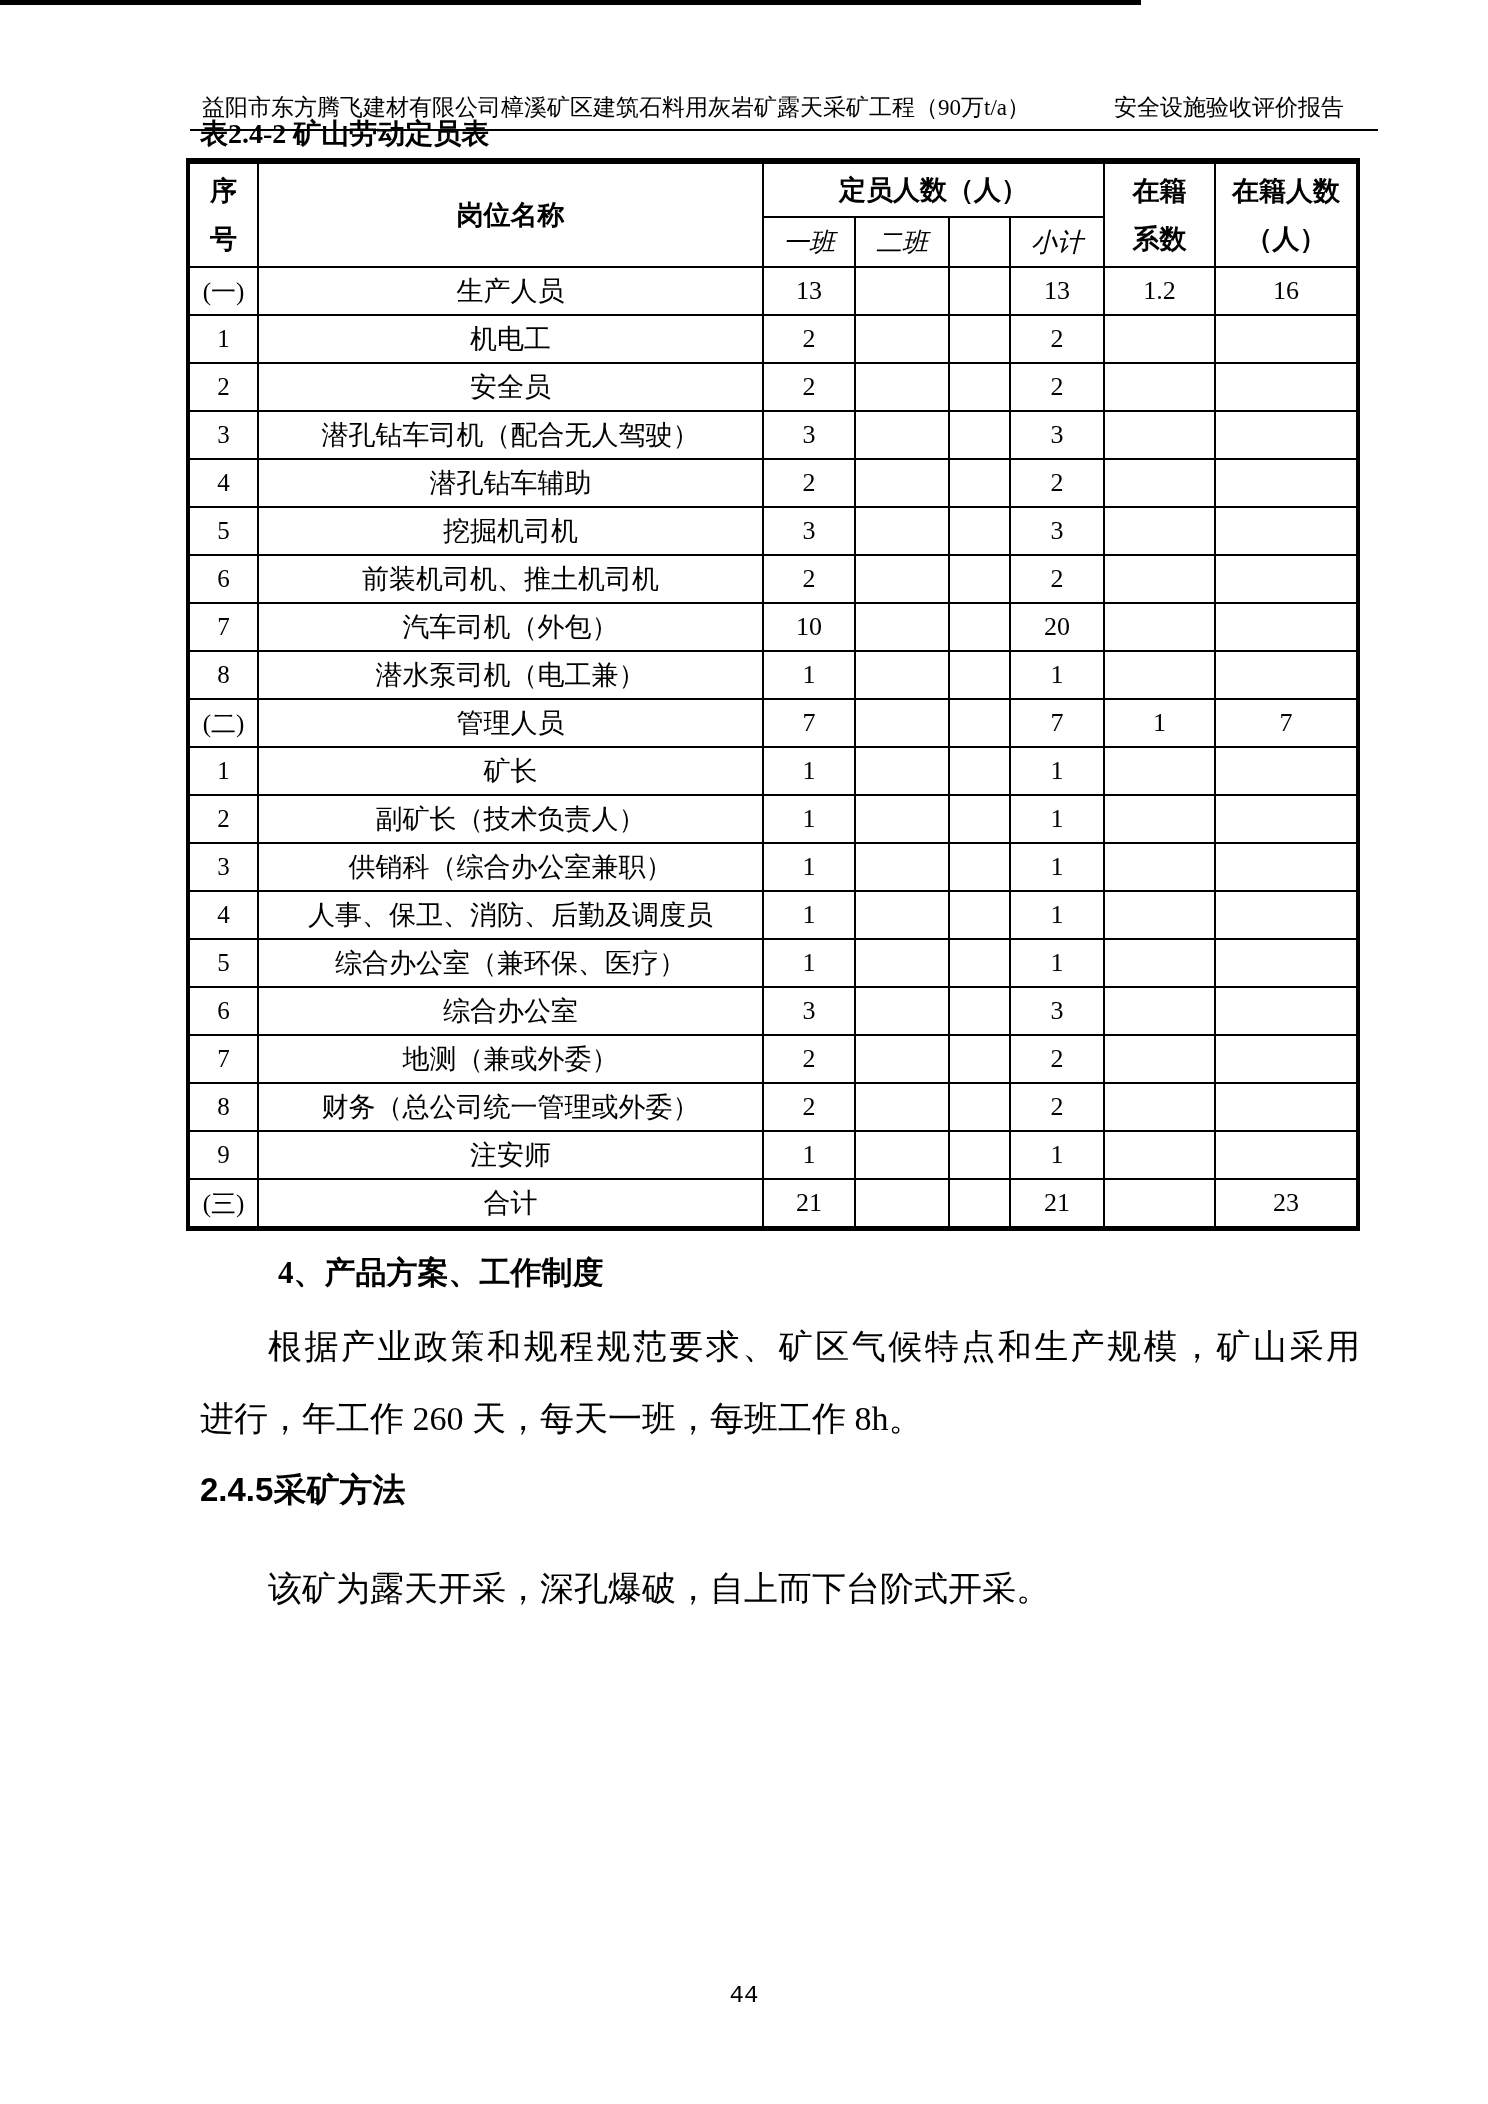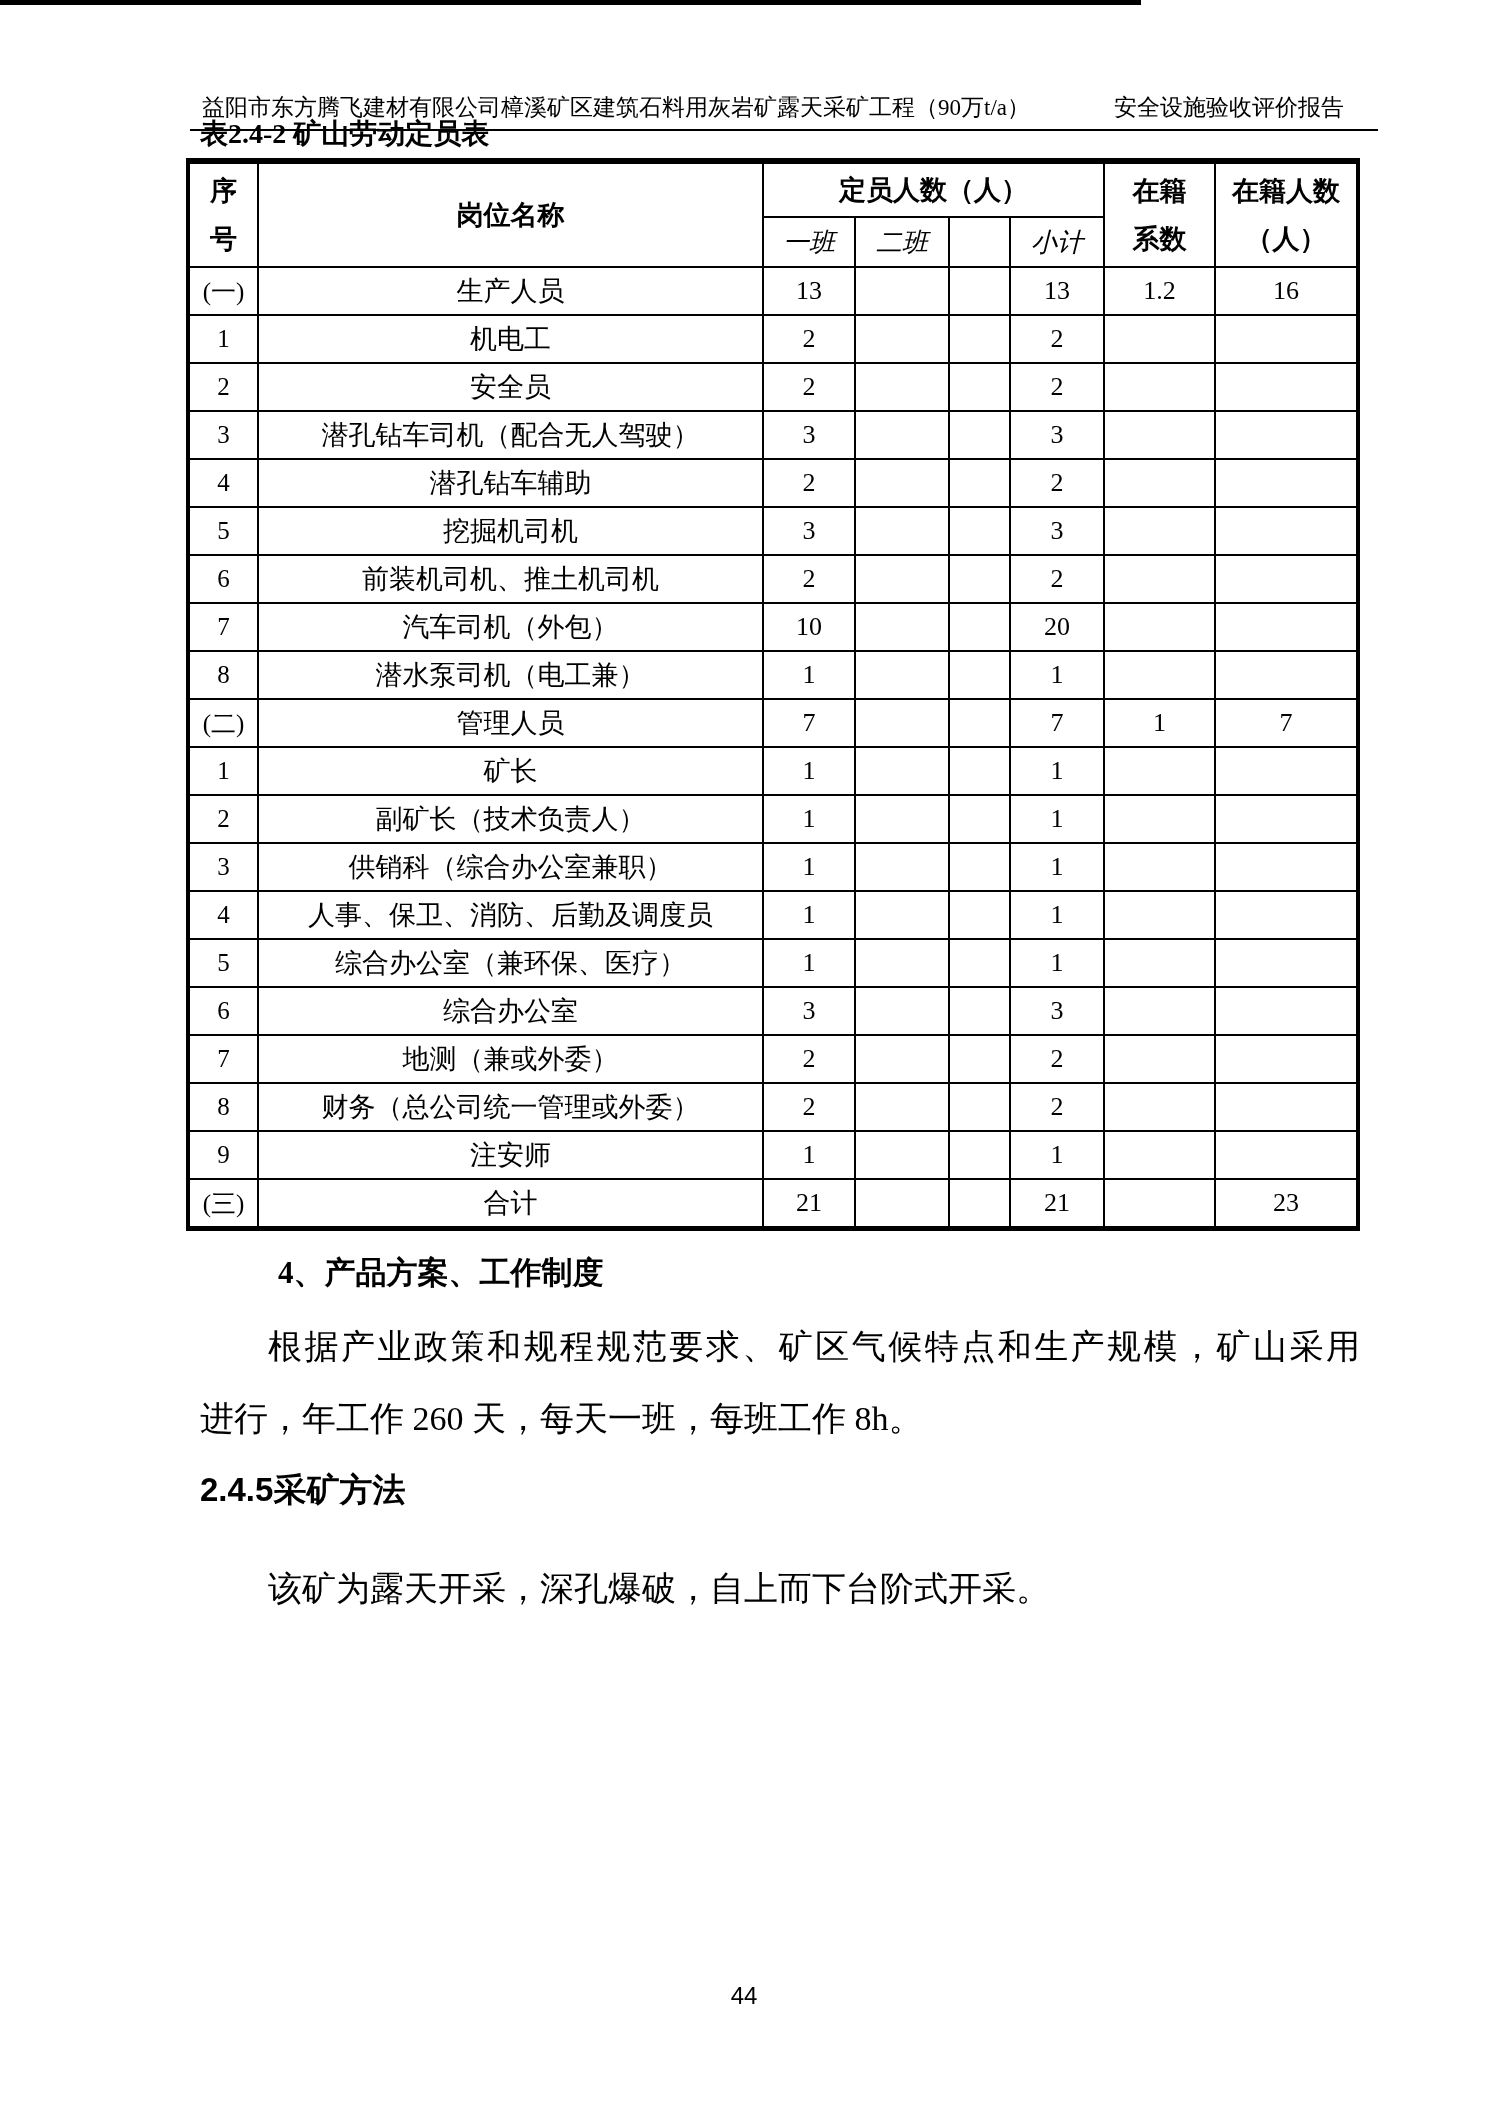--- a/index.html
+++ b/index.html
@@ -53,21 +53,21 @@
   .para { font-size:34px; line-height:72px; }
   .para-1 { margin-top:14px; }
   .para-2 { margin-top:0; }
   .para-3 { margin-top:40px; }
   .pl { text-align:left; }
   .pl.j { text-align-last:justify; }
   .pl.ind { text-indent:68px; }
 
   .pagenum {
     position:absolute; left:0; top:1982px; width:1488px; text-align:center;
-    font-family:Liberation Sans, sans-serif; font-size:24px;
+    font-family:Liberation Mono, monospace; font-size:24px;
   }
 </style>
 </head>
 <body>
 
 <div class="topbar"></div>
 
 <div class="pageheader">
   <span class="ph-left">益阳市东方腾飞建材有限公司樟溪矿区建筑石料用灰岩矿露天采矿工程（90万t/a）</span>
   <span class="ph-right">安全设施验收评价报告</span>

